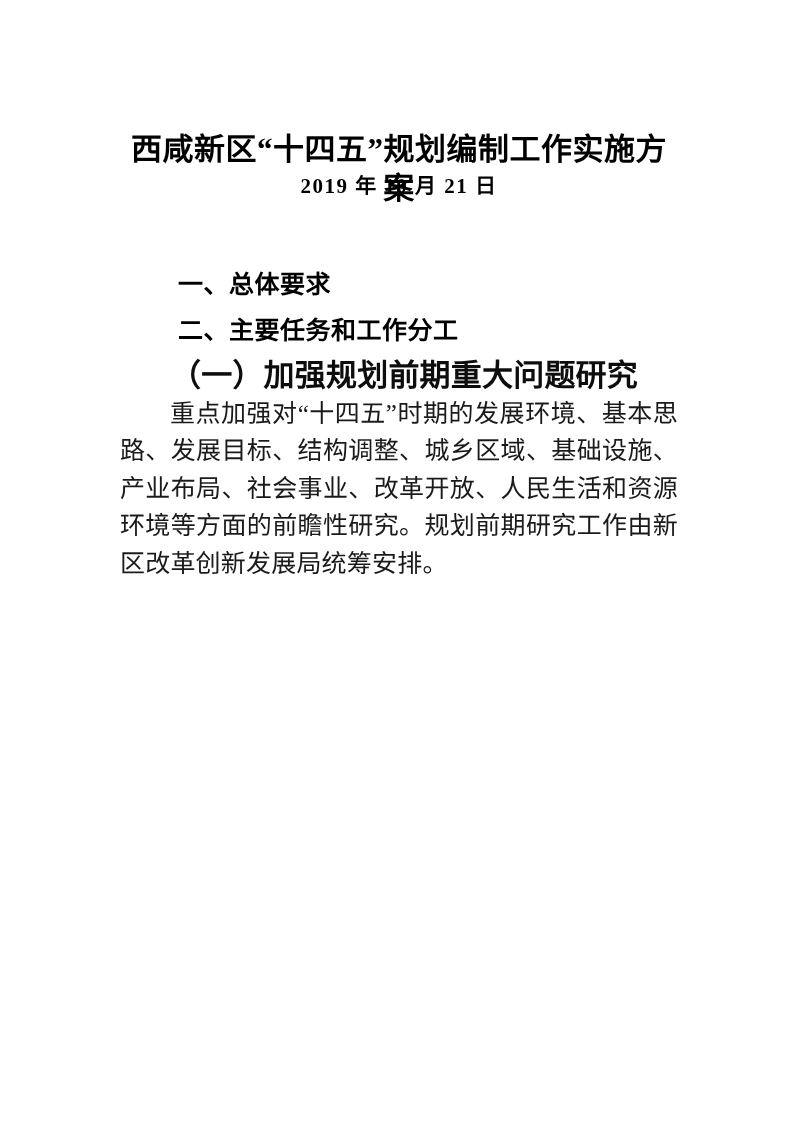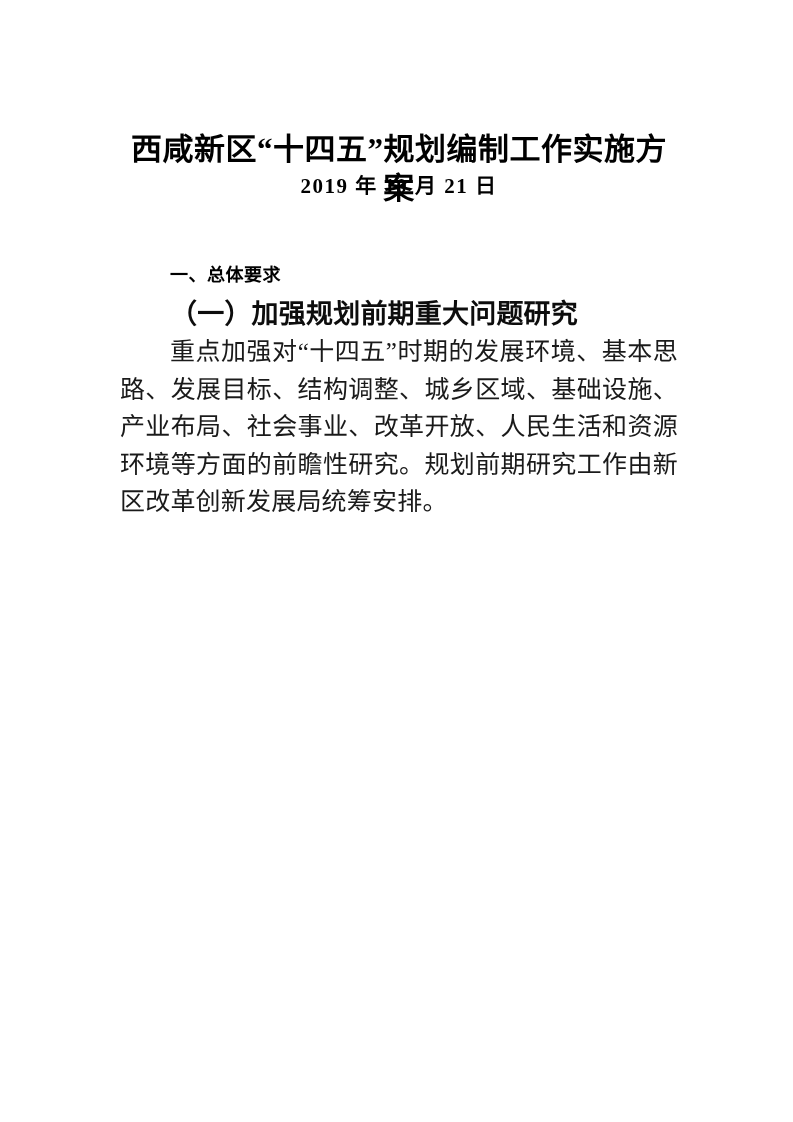--- a/index.html
+++ b/index.html
@@ -79,56 +79,57 @@
     color: #1a1a1a;
     line-height: 37.5px;
     text-align: justify;
     text-justify: inter-ideograph;
     text-indent: 50px;
     letter-spacing: 0.2px;
   }
 
   
   .h1-cn {
-    margin: 0;
+    margin: 8px;
     padding: 0;
-    font-family: Liberation Mono, monospace;
-    font-size: 18px;
+    font-family: Liberation Serif, serif;
+    font-size: 25px;
     font-weight: bold;
     color: #000000;
     line-height: 37.5px;
     text-indent: 50px;
     letter-spacing: 0.5px;
   }
 
   
   .h2-cn {
     margin: 0;
     padding: 0;
     font-family: "Liberation Serif", "DejaVu Serif", serif;
-    font-size: 27px;
+    font-size: 31px;
     font-weight: bold;
     color: #0d0d0d;
     line-height: 37.5px;
     text-indent: 50px;
     letter-spacing: 0.2px;
   }
 </style>
 </head>
 <body>
 
 <div class="page">
 
   <div class="content">
 
     <h1 class="doc-title">西咸新区“十四五”规划编制工作实施方案</h1>
 
     <div class="doc-date">2019 年 10 月 21 日</div>
 
     <div class="body-flow">
         <p class="h1-cn">一、总体要求</p>
+        <p class="h1-cn">二、主要任务和工作分工</p>
         <p class="h2-cn">（一）加强规划前期重大问题研究</p>
         <p class="para">重点加强对“十四五”时期的发展环境、基本思路、发展目标、结构调整、城乡区域、基础设施、产业布局、社会事业、改革开放、人民生活和资源环境等方面的前瞻性研究。规划前期研究工作由新区改革创新发展局统筹安排。</p>
       </div>
 
   </div>
 
 </div>
 
 </body></html>

